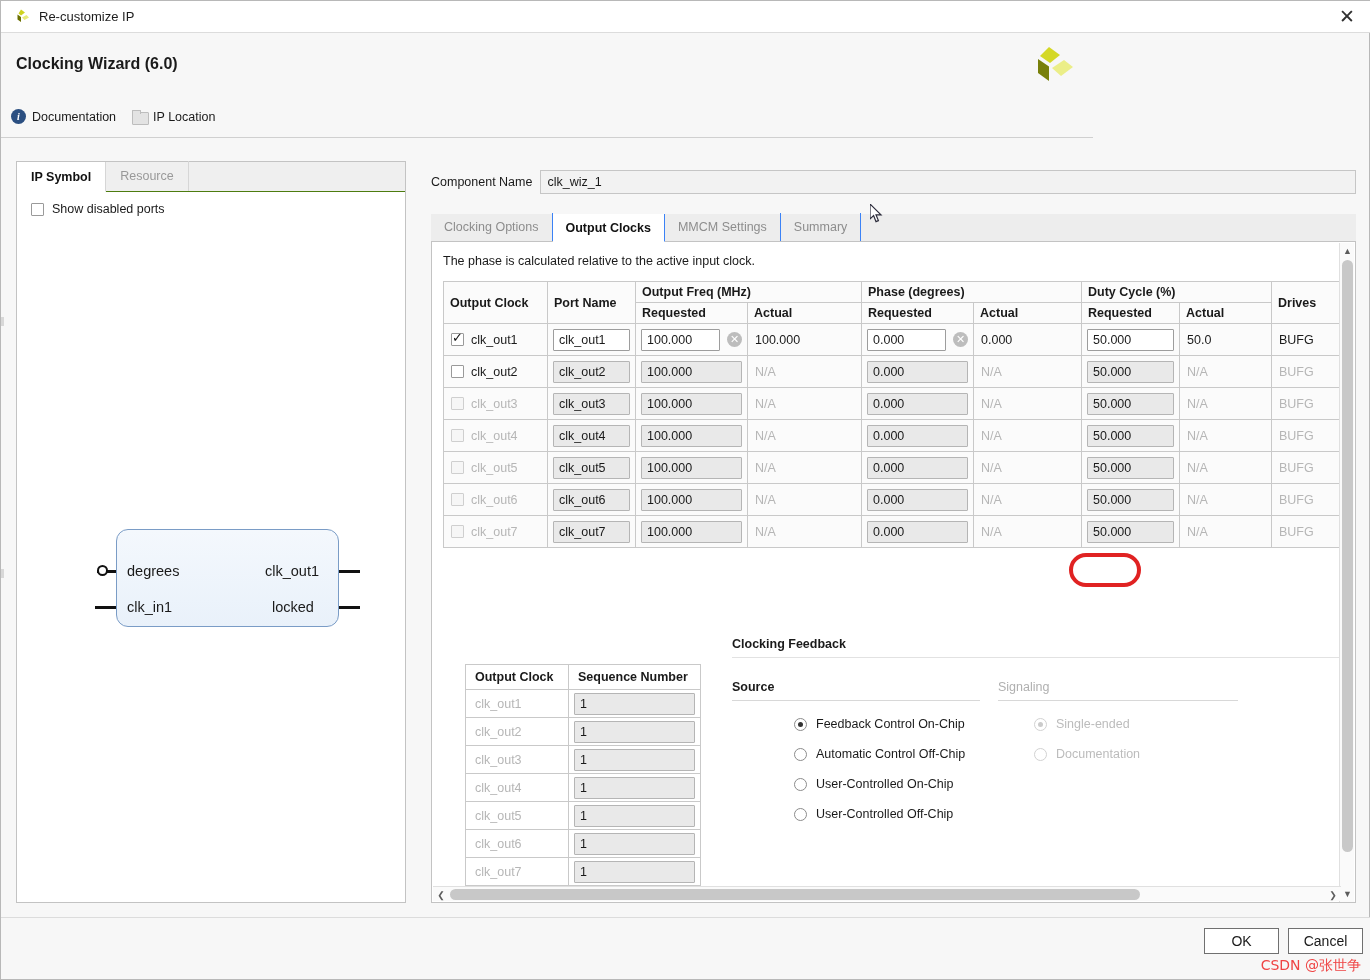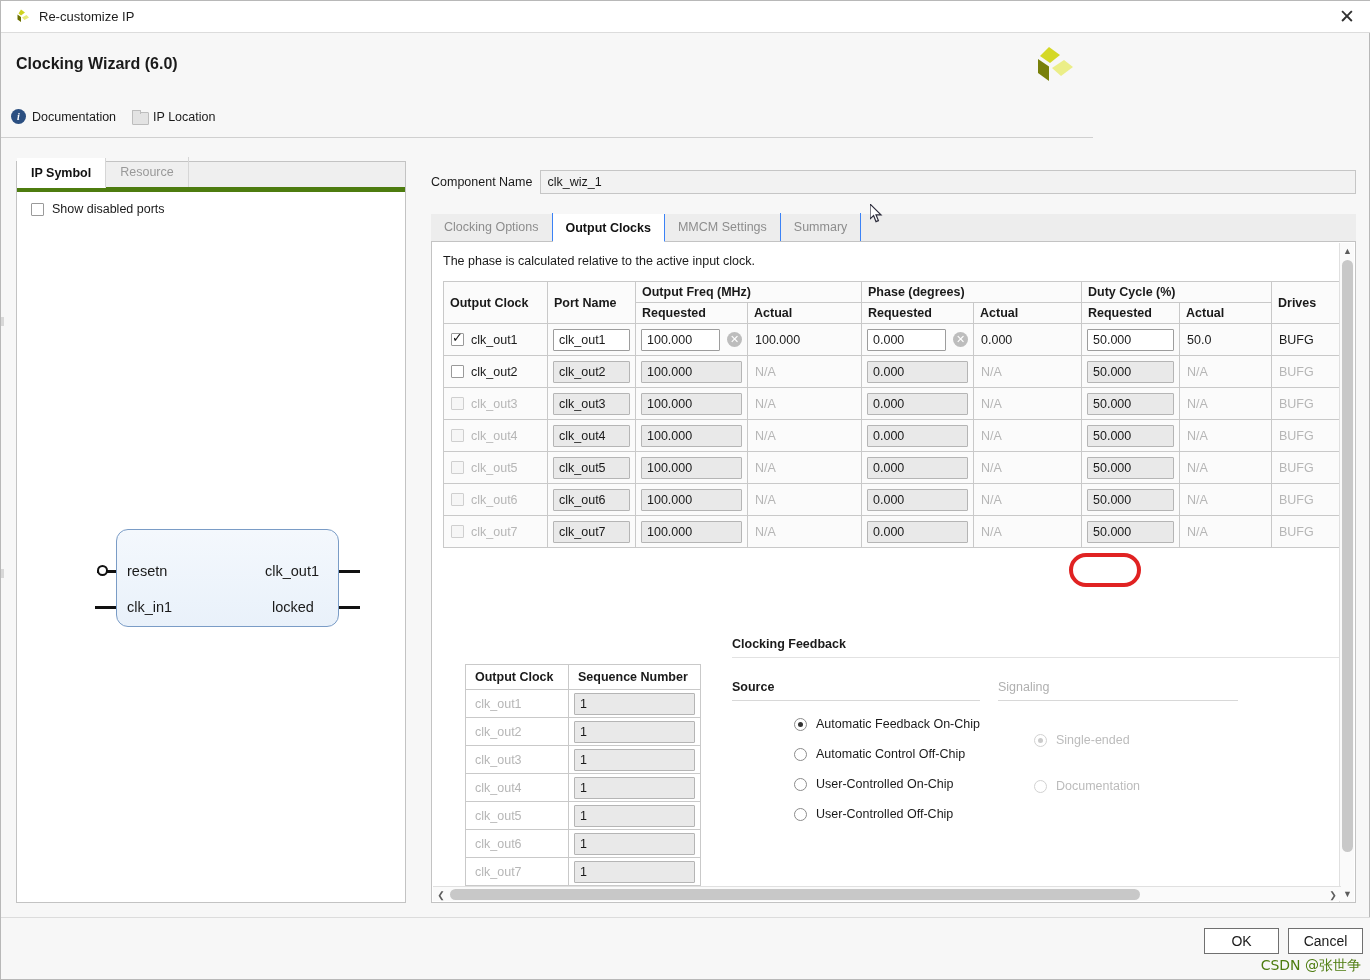--- a/index.html
+++ b/index.html
@@ -60,21 +60,21 @@
     background:#e3e3e3; border:1px solid #bdbdbd; border-bottom:none; border-radius:1px 1px 0 0;
   }
   .xlogo { position:absolute; right: 18px; top: 12px; width: 48px; height: 46px; }
 
   
   .left-panel {
     position: absolute; left: 15px; top: 160px; width: 390px; height: 742px;
     background: #ffffff; border: 1px solid #c3c3c3;
   }
   .lp-tabs {
-    height: 30px; background: #efefef; border-bottom: 5px solid #4d7c0f;
+    height: 30px; background: #efefef; border-bottom: 1px solid #4d7c0f;
     display: flex; align-items: flex-end;
   }
   .lp-tab {
     padding: 0 14px; height: 30px; line-height: 30px; font-size: 12.5px;
     color: #999; cursor: pointer; border-right: 1px solid #d6d6d6;
   }
   .lp-tab.active { background: #ffffff; color: #111; font-weight: bold; border-bottom: 1px solid #fff; margin-bottom:-1px; }
   .lp-body { position: relative; height: 710px; background: #fff; }
   .chk-row { display: flex; align-items: center; padding: 10px 0 0 14px; }
   .chk-row .lbl { font-size: 12.5px; color: #1a1a1a; margin-left: 8px; }
@@ -185,21 +185,21 @@
   
   .fb-sect { position: absolute; left: 300px; top: 395px; width: 610px; }
   .fb-title { font-size: 12.5px; font-weight: bold; color: #1a1a1a; padding-bottom: 6px; border-bottom: 1px solid #e2e2e2; }
   .fb-cols { display: flex; margin-top: 22px; }
   .fb-col { }
   .fb-col.src { width: 248px; }
   .fb-col.sig { width: 240px; margin-left: 18px; }
   .fb-subtitle { font-size: 12.5px; font-weight: bold; color: #1a1a1a; padding-bottom: 6px; border-bottom: 1px solid #d8d8d8; }
   .fb-subtitle.dim { color: #b0b0b0; font-weight: normal; }
   .radio-row { display: flex; align-items: center; margin: 16px 0 0 62px; }
-  .radio-row.sigrow { margin-left: 36px; margin-top: 32px; }
+  .radio-row.sigrow { margin-left: 36px; }
   .radio {
     width: 13px; height: 13px; border-radius: 50%; border: 1px solid #8c8c8c;
     background: #fff; position: relative; flex: 0 0 auto;
   }
   .radio.sel::after {
     content: ''; position: absolute; left: 3px; top: 3px; width: 5px; height: 5px;
     background: #333; border-radius: 50%;
   }
   .radio.dis { border-color: #d2d2d2; }
   .radio.dis.sel::after { background: #cbcbcb; }
@@ -223,21 +223,21 @@
   
   .footer { position: absolute; left: 0; bottom: 0; width: 1370px; height: 62px; background: #f7f7f7; border-top: 1px solid #dcdcdc; }
   .btn {
     position: absolute; width: 75px; height: 26px; background: #ffffff;
     border: 1px solid #707070; font-size: 14px; color: #1a1a1a;
     display:flex; align-items:center; justify-content:center; cursor: pointer;
   }
   .btn-ok { right: 92px; top: 10px; }
   .btn-cancel { right: 8px; top: 10px; }
   .watermark {
-    position: absolute; right: 10px; bottom: 4px; font-size: 14px; color: #4d7c0f;
+    position: absolute; right: 10px; bottom: 4px; font-size: 14px; color: #ef4444;
     font-family: "DejaVu Sans", sans-serif;
   }
   .cursor { position: absolute; left: 869px; top: 203px; z-index: 40; pointer-events:none; }
   .edge-tick { position:absolute; left:0; width:3px; height:9px; background:#d8d8d8; }
 </style>
 </head>
 <body>
 
 <div class="app">
 
@@ -288,21 +288,21 @@
       <div class="symbol-wrap">
 
         <div class="pin-line" style="left:80px; top:378px; width:20px;"></div>
         <div class="pin-bubble" style="left:80px; top:373px;"></div>
         <div class="pin-line" style="left:78px; top:414px; width:22px;"></div>
 
         <div class="pin-line" style="left:321px; top:378px; width:22px;"></div>
         <div class="pin-line" style="left:321px; top:414px; width:22px;"></div>
 
         <div class="sym-box"></div>
-        <div class="sym-label" style="left:110px; top:371px;">resetn</div>
+        <div class="sym-label" style="left:110px; top:371px;">degrees</div>
         <div class="sym-label" style="left:110px; top:407px;">clk_in1</div>
         <div class="sym-label" style="left:248px; top:371px;">clk_out1</div>
         <div class="sym-label" style="left:255px; top:407px;">locked</div>
       </div>
     </div>
   </div>
 
   <div class="edge-tick" style="top:316px;"></div>
   <div class="edge-tick" style="top:568px;"></div>
 
@@ -674,21 +674,21 @@
       </div>
 
       <div class="fb-sect">
         <div class="fb-title">Clocking Feedback</div>
         <div class="fb-cols">
           <div class="fb-col src">
             <div class="fb-subtitle">Source</div>
             <div id="src-opts">
                 <div class="radio-row">
                   <span class="radio sel"></span>
-                  <span class="lbl">Automatic Feedback On-Chip</span>
+                  <span class="lbl">Feedback Control On-Chip</span>
                 </div>
                 <div class="radio-row">
                   <span class="radio"></span>
                   <span class="lbl">Automatic Control Off-Chip</span>
                 </div>
                 <div class="radio-row">
                   <span class="radio"></span>
                   <span class="lbl">User-Controlled On-Chip</span>
                 </div>
                 <div class="radio-row">

